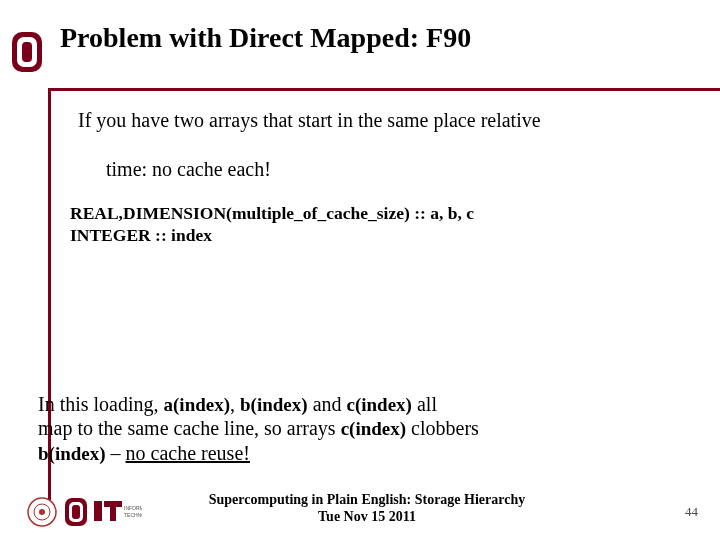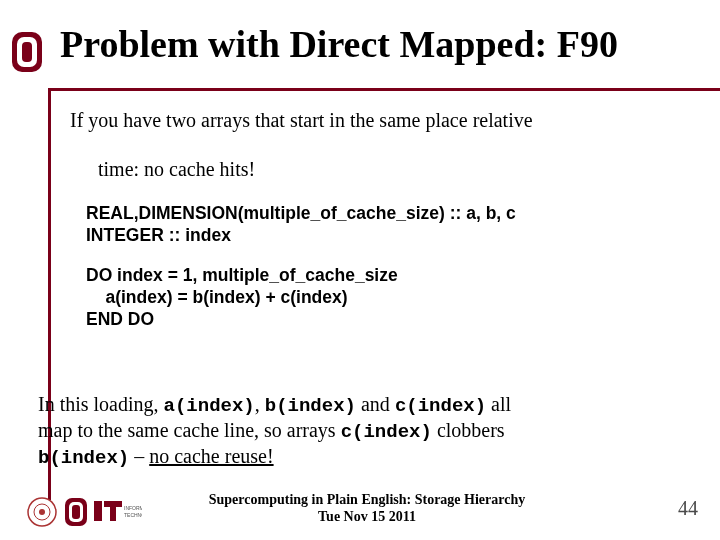--- a/index.html
+++ b/index.html
@@ -21,21 +21,21 @@
     position: absolute;
     left: 10px;
     top: 30px;
     width: 34px;
     height: 44px;
   }
   .title {
     position: absolute;
     left: 60px;
     top: 22px;
-    font-size: 38px;
+    font-size: 28px;
     font-weight: bold;
     color: #000;
     white-space: nowrap;
   }
   .title-rule {
     position: absolute;
     left: 48px;
     right: 0;
     top: 88px;
     height: 3px;
@@ -51,42 +51,42 @@
   }
   .content {
     position: absolute;
     left: 70px;
     right: 30px;
     top: 108px;
   }
   .intro {
     font-size: 20px;
     line-height: 1.22;
-    margin: 0 0 22px 0;
+    margin: 0 0 22px 8px;
   }
   .intro .line2, .intro .line3 { padding-left: 28px; }
   .code {
-    font-family: Liberation Sans, sans-serif;
+    font-family: Liberation Serif, serif;
     font-weight: bold;
     font-size: 17.5px;
     line-height: 1.25;
     white-space: pre;
-    margin: 0 0 18px 16px;
+    margin: 0 0 18px 0;
   }
   .closing {
     font-size: 20px;
     line-height: 1.22;
     margin: 0;
     position: absolute;
     left: 38px;
     right: 30px;
     top: 392px;
   }
   .closing .mono {
-    font-family: Liberation Mono, monospace;
+    font-family: Liberation Serif, serif;
     font-weight: bold;
     font-size: 19px;
   }
   .u { text-decoration: underline; }
   .footer {
     position: absolute;
     bottom: 6px;
     left: 0; right: 0;
     height: 54px;
   }
@@ -104,21 +104,21 @@
     line-height: 1.2;
     position: absolute;
     left: 14px; right: 0;
     bottom: 8px;
     font-weight: bold;
   }
   .page-num {
     position: absolute;
     right: 22px;
     bottom: 14px;
-    font-size: 20px;
+    font-size: 13px;
     color: #4a4a4a;
   }
 </style>
 </head>
 <body>
 
 <div class="header-band">
   <div class="ou-logo">
     <svg viewBox="0 0 34 44" width="34" height="44">
       <rect x="2" y="2" width="30" height="40" rx="10" fill="#7a0019"></rect>
@@ -128,29 +128,26 @@
   </div>
   <div class="title">Problem with Direct Mapped: F90</div>
   <div class="title-rule"></div>
 </div>
 <div class="side-rule"></div>
 
 <div class="content">
   <p class="intro">
     <span>If you have two arrays that start in the same place relative</span><br>
     <br>
-    <span class="line3">time: no cache hits!</span>
+    <span class="line3">time: no cache each!</span>
   </p>
 
   <div class="code"><span>REAL,DIMENSION(multiple_of_cache_size) :: a, b, c</span>
 <span>INTEGER :: index</span></div>
 
-  <div class="code"><span>DO index = 1, multiple_of_cache_size</span>
-<span>    a(index) = b(index) + c(index)</span>
-<span>END DO</span></div>
 </div>
 
 <p class="closing">
   <span>In this loading, </span><span class="mono">a(index)</span><span>, </span><span class="mono">b(index)</span><span> and </span><span class="mono">c(index)</span><span> all</span><br>
   <span>map to the same cache line, so arrays </span><span class="mono">c(index)</span><span> clobbers</span><br>
   <span class="mono">b(index)</span><span> – </span><span class="u">no cache reuse!</span>
 </p>
 
 <div class="footer">
   <div class="footer-logos">

